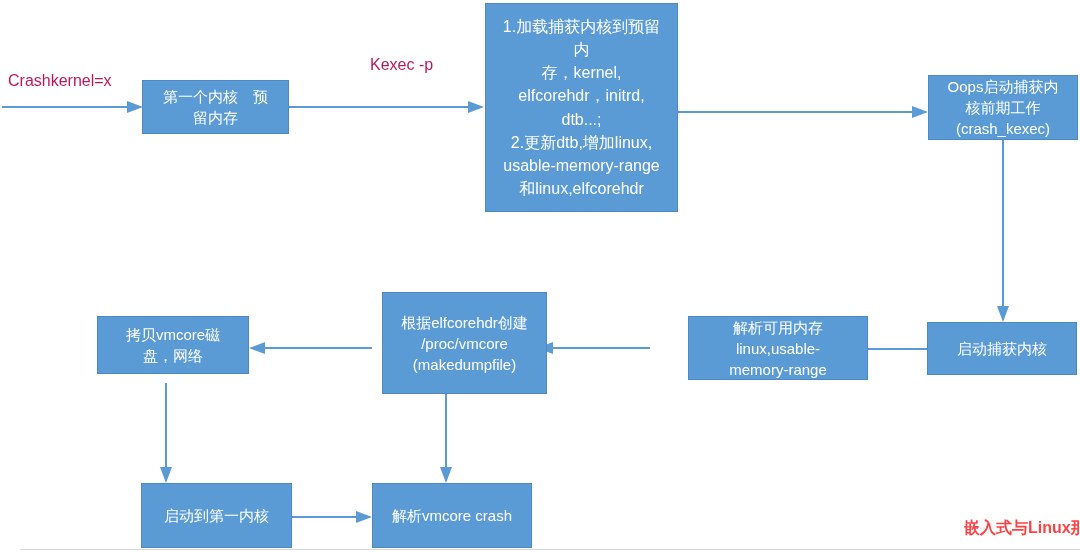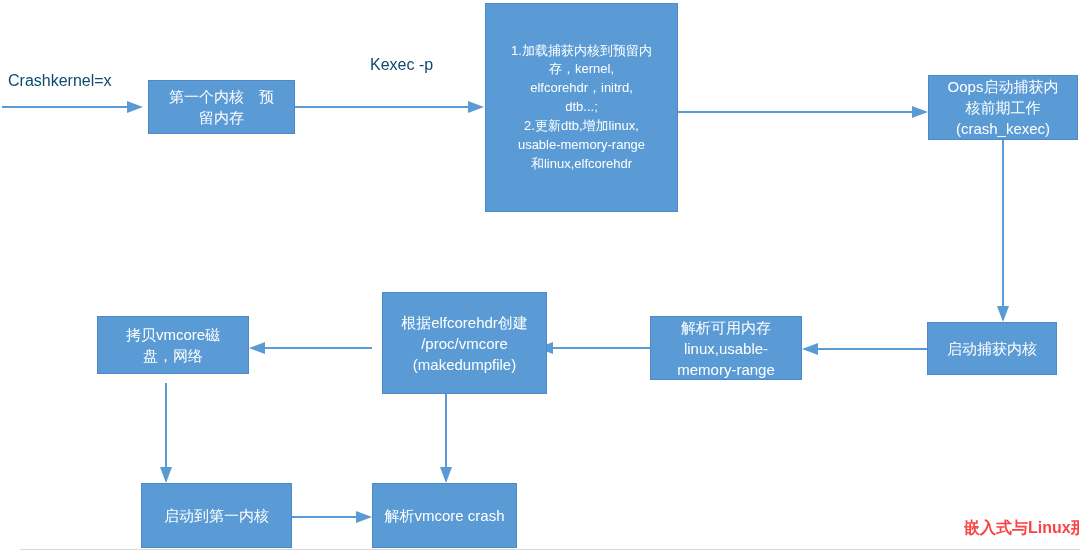--- a/index.html
+++ b/index.html
@@ -6,23 +6,23 @@
   #canvas{
     position:relative;width:1080px;height:552px;background:#ffffff;overflow:hidden;
     font-family:"Liberation Sans","DejaVu Sans",sans-serif;
   }
   .node{
     position:absolute;box-sizing:border-box;
     background:#5b9bd5;border:1px solid #4d89c6;color:#ffffff;
     display:flex;align-items:center;justify-content:center;text-align:center;
     white-space:pre-line;font-size:15px;line-height:1.4;
   }
-  .node.big{font-size:13px;line-height:1.45;padding:4px 16px;}
+  .node.big{font-size:16px;line-height:1.45;padding:4px 16px;}
   .edge-label{
-    position:absolute;color:#0c4a6e;font-size:16px;white-space:nowrap;
+    position:absolute;color:#be185d;font-size:16px;white-space:nowrap;
   }
   #arrow-layer{position:absolute;left:0;top:0;width:1080px;height:552px;}
   #arrow-layer line{stroke:#5b9bd5;stroke-width:2;}
   .watermark{
     position:absolute;left:964px;top:518px;width:112px;
     color:#fb4343;font-size:16px;font-weight:bold;white-space:nowrap;
   }
   .bottom-rule{
     position:absolute;left:20px;top:549px;width:1060px;height:1px;background:#d9d9d9;
   }
@@ -46,48 +46,48 @@
     <line x1="650" y1="348" x2="539" y2="348" marker-end="url(#ah)"></line>
     <line x1="372" y1="348" x2="251" y2="348" marker-end="url(#ah)"></line>
     <line x1="166" y1="383" x2="166" y2="481" marker-end="url(#ah)"></line>
     <line x1="446" y1="394" x2="446" y2="481" marker-end="url(#ah)"></line>
     <line x1="248" y1="517" x2="370" y2="517" marker-end="url(#ah)"></line>
   </svg>
 
   <div class="edge-label" style="left:8px;top:72px;">Crashkernel=x</div>
   <div class="edge-label" style="left:370px;top:56px;">Kexec -p</div>
 
-  <div class="node" style="left:148px;top:80px;width:147px;height:54px;">第一个内核　预
+  <div class="node" style="left:142px;top:80px;width:147px;height:54px;">第一个内核　预
 留内存</div>
 
   <div class="node big" style="left:485px;top:3px;width:193px;height:209px;">1.加载捕获内核到预留内
 存，kernel,
 elfcorehdr，initrd,
 dtb...;
 2.更新dtb,增加linux,
 usable-memory-range
 和linux,elfcorehdr</div>
 
   <div class="node" style="left:928px;top:75px;width:150px;height:65px;">Oops启动捕获内
 核前期工作
 (crash_kexec)</div>
 
-  <div class="node" style="left:927px;top:322px;width:130px;height:53px;">启动捕获内核</div>
+  <div class="node" style="left:927px;top:322px;width:150px;height:53px;">启动捕获内核</div>
 
-  <div class="node" style="left:650px;top:316px;width:152px;height:64px;">解析可用内存
+  <div class="node" style="left:688px;top:316px;width:180px;height:64px;">解析可用内存
 linux,usable-
 memory-range</div>
 
   <div class="node" style="left:382px;top:292px;width:165px;height:102px;">根据elfcorehdr创建
 /proc/vmcore
 (makedumpfile)</div>
 
   <div class="node" style="left:97px;top:316px;width:152px;height:58px;">拷贝vmcore磁
 盘，网络</div>
 
   <div class="node" style="left:97px;top:483px;width:151px;height:65px;margin-left:44px;">启动到第一内核</div>
 
-  <div class="node" style="left:372px;top:483px;width:145px;height:65px;">解析vmcore crash</div>
+  <div class="node" style="left:372px;top:483px;width:160px;height:65px;">解析vmcore crash</div>
 
   <div class="watermark">嵌入式与Linux那些事</div>
   <div class="bottom-rule"></div>
 
 </div>
 
 </body></html>

